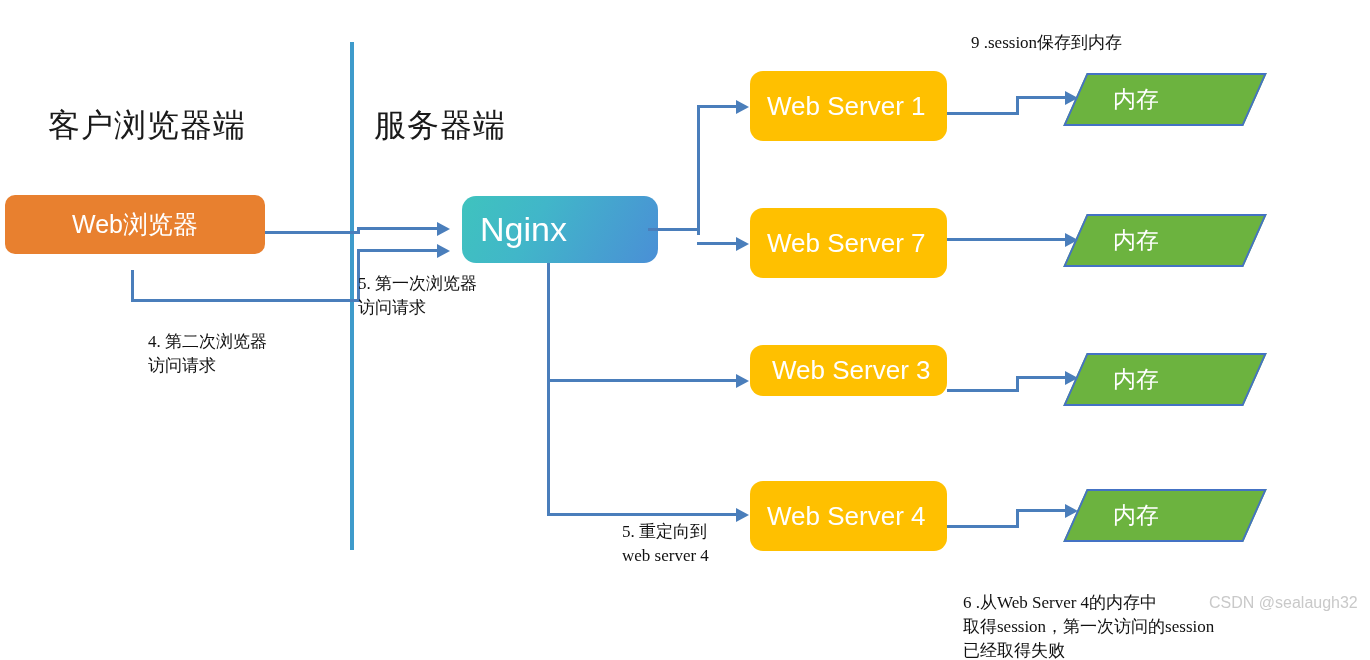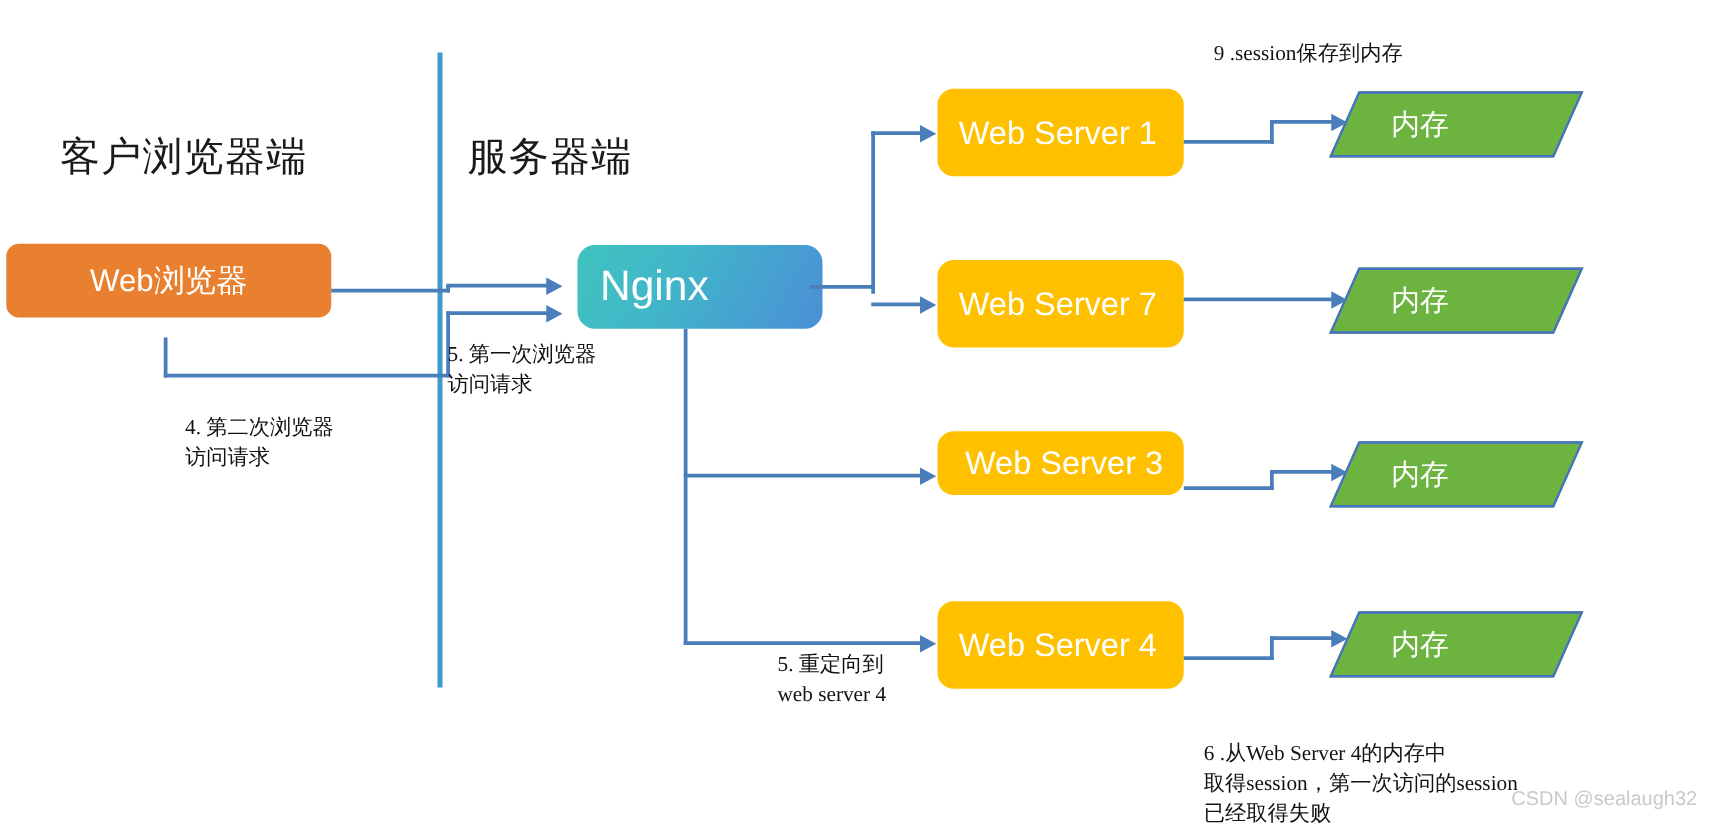--- a/index.html
+++ b/index.html
@@ -202,15 +202,15 @@
 访问请求</div>
   <div class="note" style="left:971px; top:31px;">9 .session保存到内存</div>
   <div class="note" style="left:148px; top:330px;">4. 第二次浏览器
 访问请求</div>
   <div class="note" style="left:578px; top:520px;margin-left:44px;">5. 重定向到
 web server 4</div>
   <div class="note" style="left:963px; top:559px;margin-top:32px;">6 .从Web Server 4的内存中
 取得session，第一次访问的session
 已经取得失败</div>
 
-  <div class="watermark" style="left:1209px; top:631px;text-align:center;">CSDN @sealaugh32</div>
+  <div class="watermark" style="left:1209px; top:594px;text-align:center;">CSDN @sealaugh32</div>
 
 </div>
 
 </body></html>

